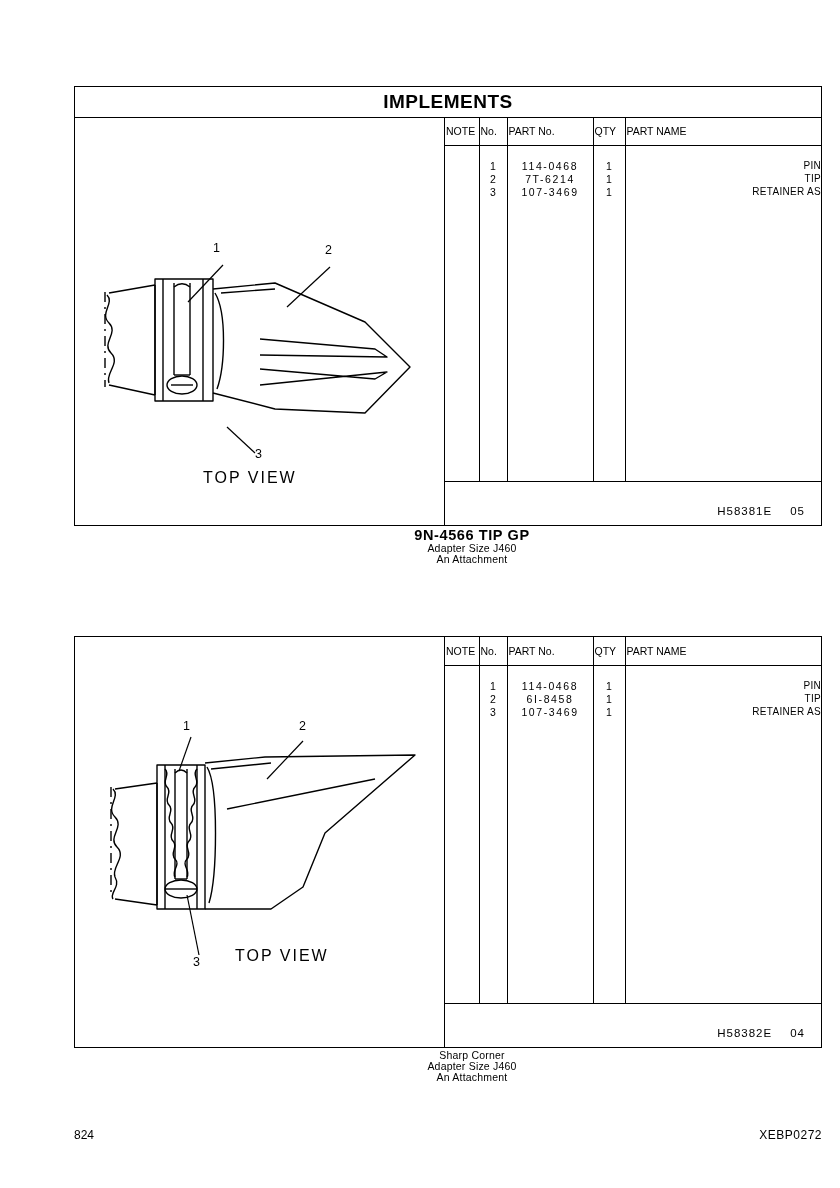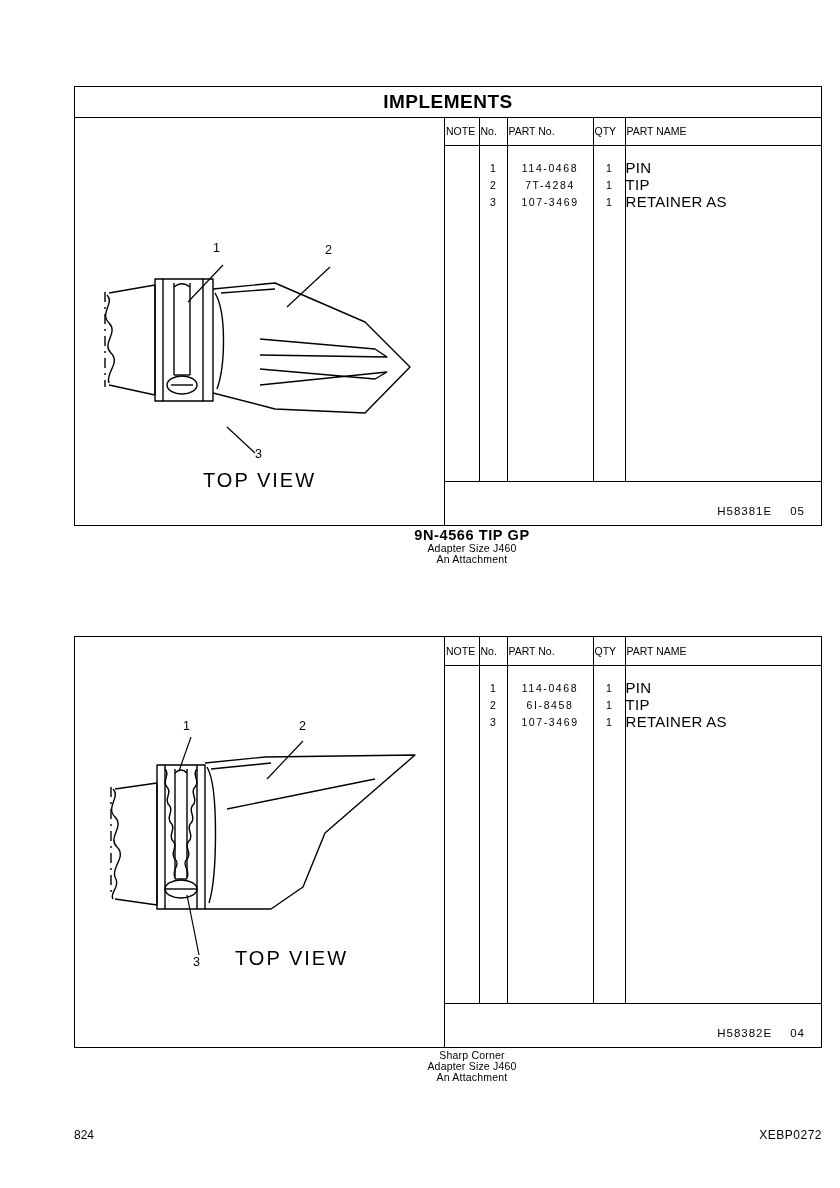--- a/index.html
+++ b/index.html
@@ -60,21 +60,21 @@
     bottom: 0;
     width: 370px;
     border-right: 1.6px solid #000;
     box-sizing: border-box;
     overflow: hidden;
   }
   .draw-area svg { display: block; }
 
   .view-label {
     position: absolute;
-    font-size: 20px;
+    font-size: 16px;
     letter-spacing: 2px;
     white-space: nowrap;
   }
 
   
   .tbl-area {
     position: absolute;
     left: 370px;
     right: 0;
     top: 0;
@@ -107,21 +107,21 @@
   table.parts td:last-child { border-right: none; }
 
   col.c-note { width: 34px; }
   col.c-no   { width: 28px; }
   col.c-part { width: 86px; }
   col.c-qty  { width: 32px; }
   col.c-name { width: auto; }
 
   .cell-center { text-align: center; font-size: 10.5px; }
   .cell-part   { text-align: center; font-size: 10.5px; letter-spacing: 1.6px; }
-  .cell-name   { text-align: left; padding-left: 6px; font-size: 15px; letter-spacing: 0.3px; }
+  .cell-name   { text-align: right; padding-left: 6px; font-size: 10px; letter-spacing: 0.3px; }
 
   .tbl-spacer-row td { height: 14px; }
 
   
   .tbl-footer {
     position: absolute;
     left: 0; right: 0; bottom: 0;
     height: 44px;
     border-top: 1.3px solid #000;
     box-sizing: border-box;
@@ -272,21 +272,21 @@
             <tr>
               <td class="cell-center"></td>
               <td class="cell-center">1</td>
               <td class="cell-part">114-0468</td>
               <td class="cell-center">1</td>
               <td class="cell-name">PIN</td>
             </tr>
             <tr>
               <td class="cell-center"></td>
               <td class="cell-center">2</td>
-              <td class="cell-part">7T-4284</td>
+              <td class="cell-part">7T-6214</td>
               <td class="cell-center">1</td>
               <td class="cell-name">TIP</td>
             </tr>
             <tr>
               <td class="cell-center"></td>
               <td class="cell-center">3</td>
               <td class="cell-part">107-3469</td>
               <td class="cell-center">1</td>
               <td class="cell-name">RETAINER AS</td>
             </tr>

